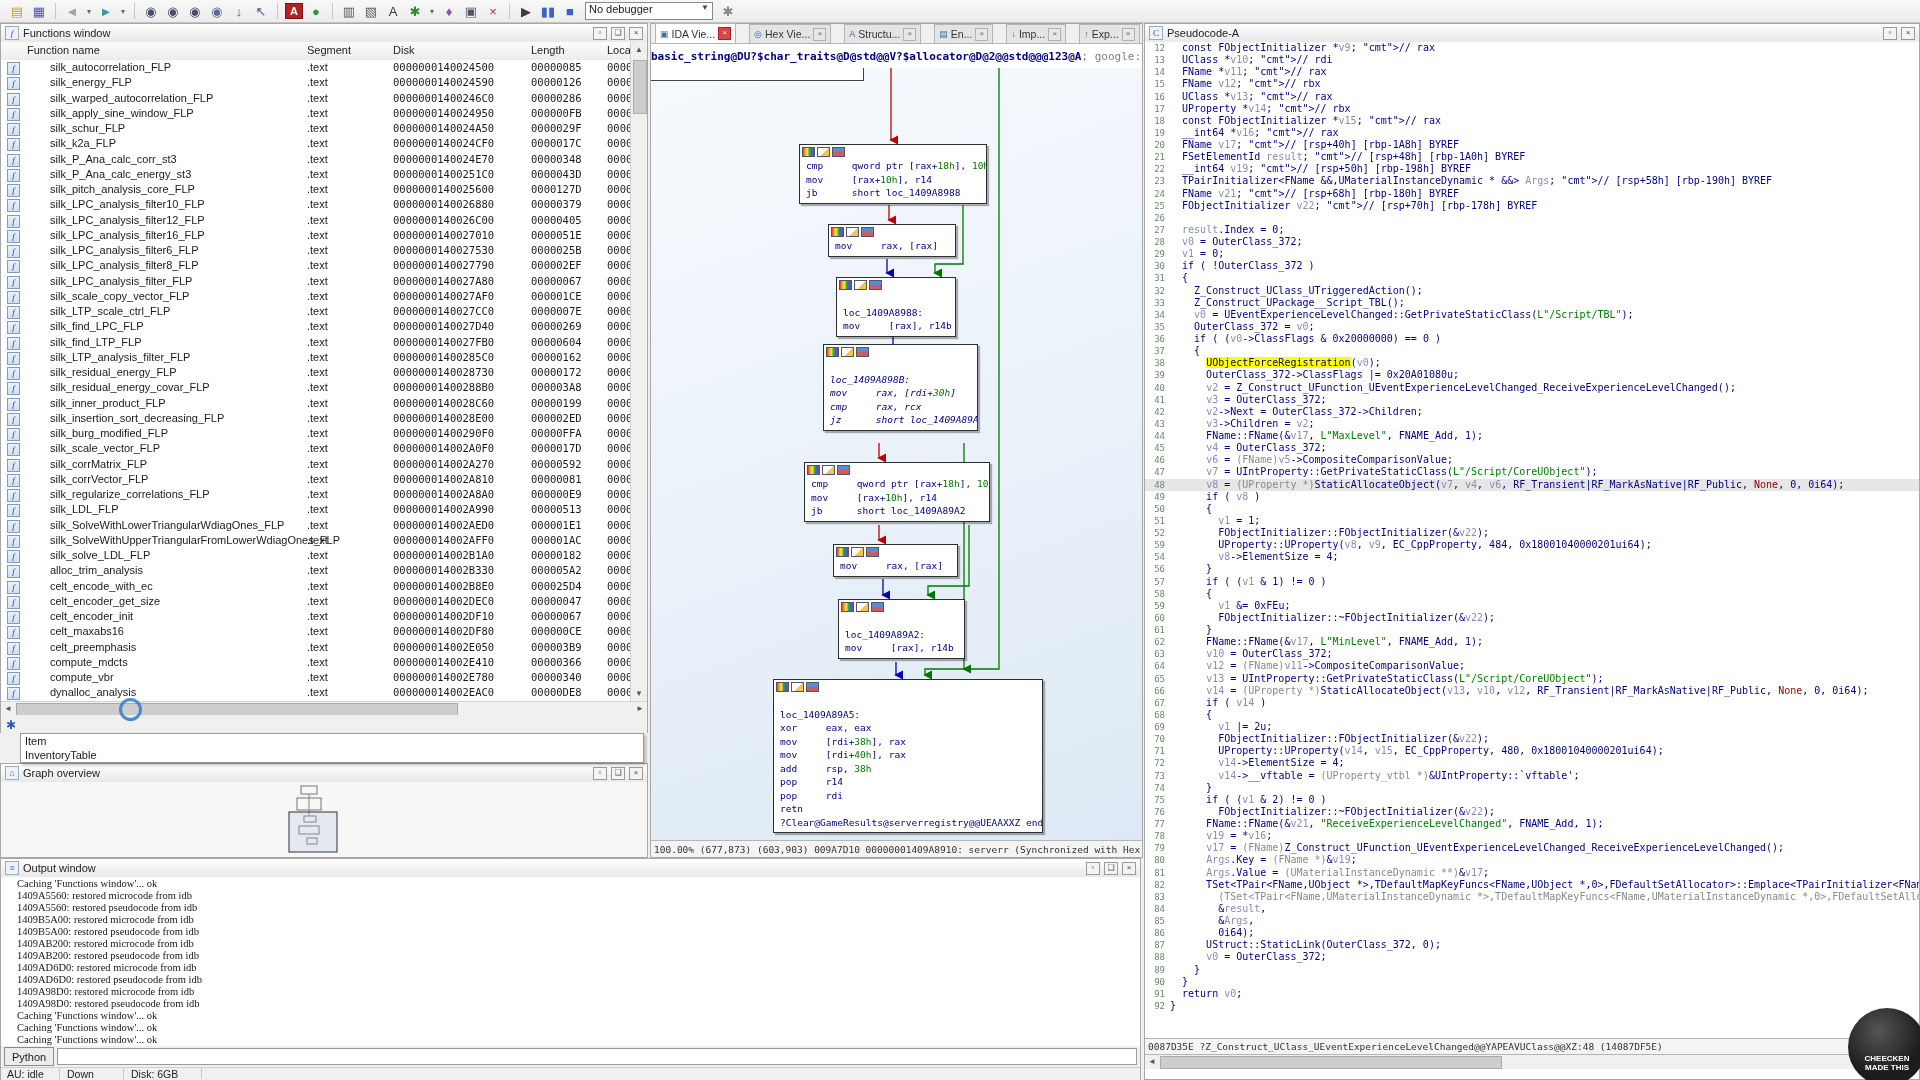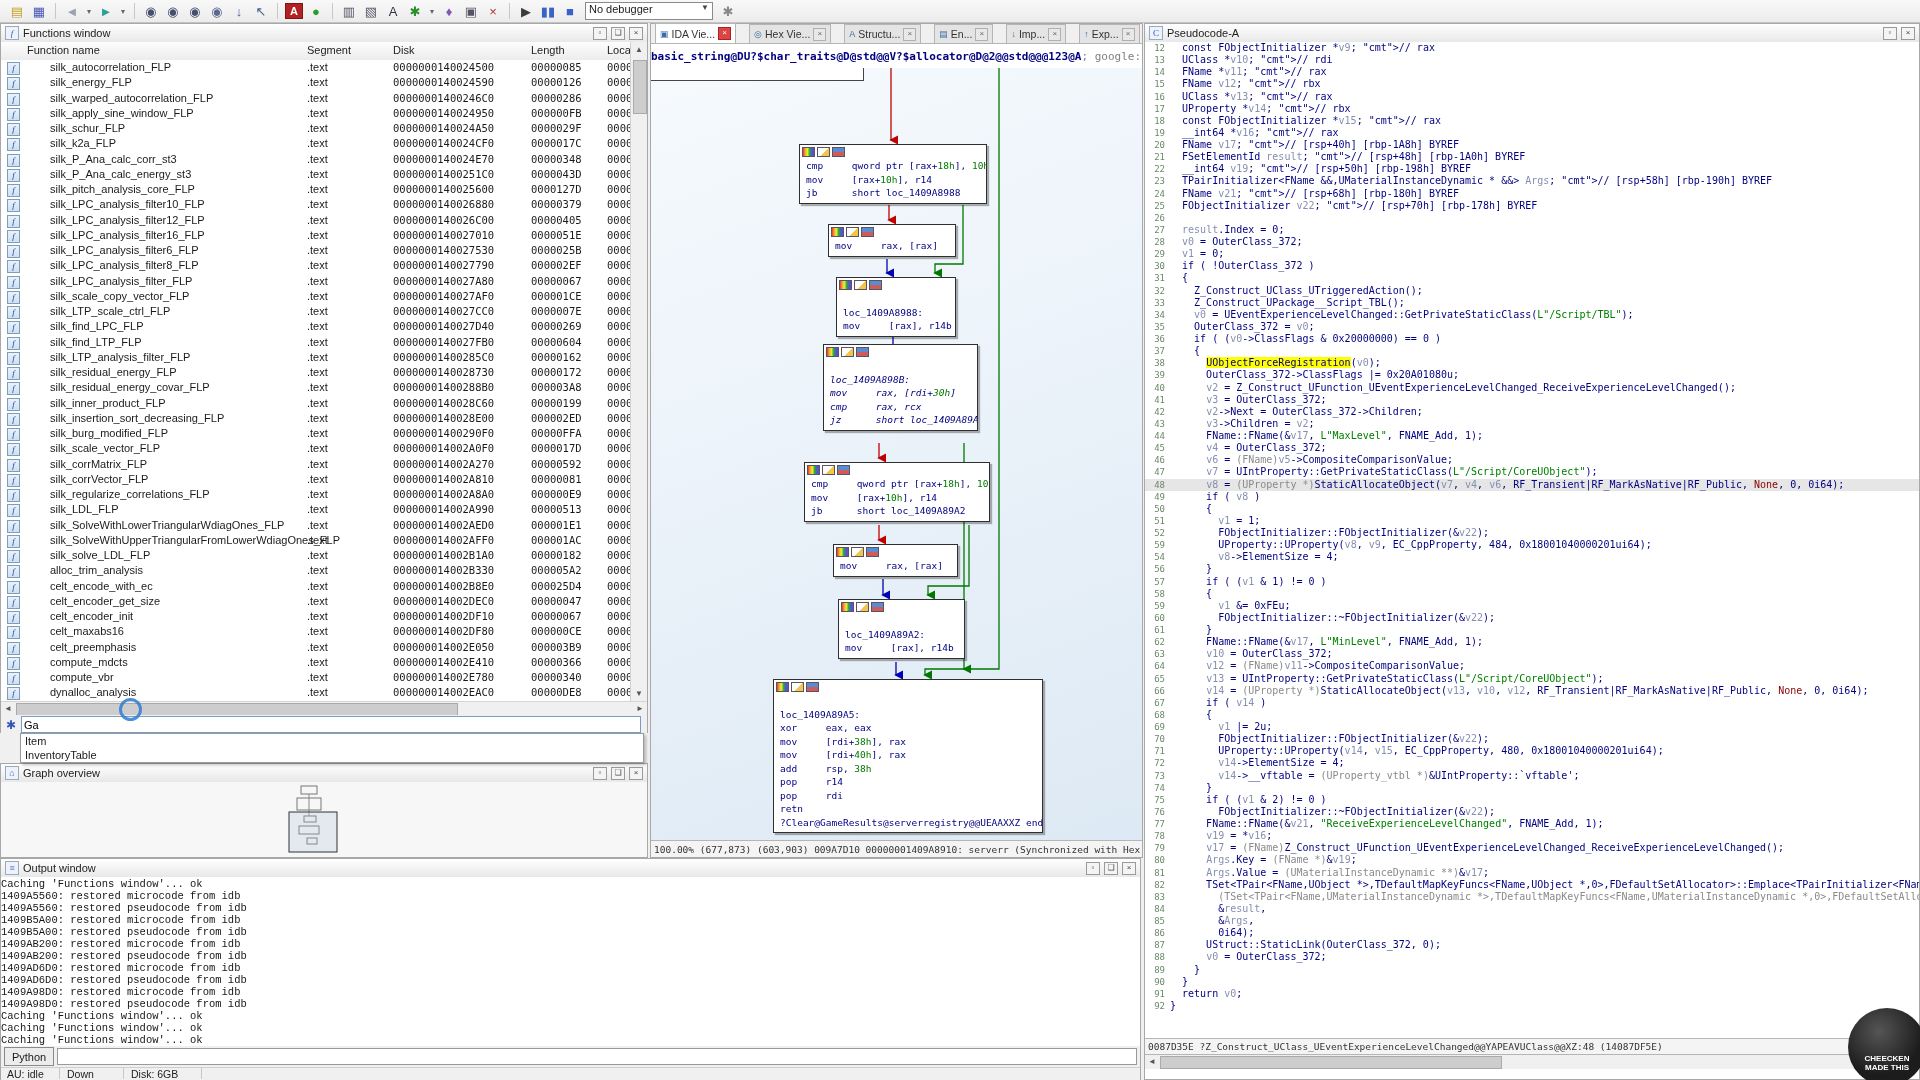--- a/index.html
+++ b/index.html
@@ -55,21 +55,21 @@
   .dd-item{height:14px;font-size:11px;padding:0 4px;line-height:14px;}
   
   #click-ring{position:absolute;left:119px;top:698px;width:17px;height:17px;border:3px solid #2f7bd6;
               border-radius:50%;z-index:60;opacity:.85;}
   
   #overview-panel{left:0;top:763px;width:648px;height:95px;background:#fafafa;}
   #overview-canvas{position:absolute;left:0;top:18px;width:100%;height:75px;background:#f7f7f7;}
   
   #output-panel{left:0;top:858px;width:1141px;height:222px;}
   #output-body{position:absolute;left:0;top:18px;width:100%;height:169px;background:#fff;overflow:hidden;
-               font-family:Liberation Mono, monospace;font-size:10.5px;line-height:12px;color:#161616;padding:1px 0;box-sizing:border-box;}
+               font-family:Liberation Serif, serif;font-size:10.5px;line-height:12px;color:#161616;padding:1px 16px;box-sizing:border-box;}
   #python-row{position:absolute;left:0;top:187px;width:100%;height:21px;background:#f0f0f0;display:flex;align-items:center;}
   #python-btn{width:48px;height:17px;border:1px solid #8a8a8a;background:#ececec;font-size:11px;
               display:flex;align-items:center;justify-content:center;margin-left:3px;}
   #python-input{flex:1;height:15px;border:1px solid #9a9a9a;background:#fff;margin:0 3px;}
   #status-row{position:absolute;left:0;top:208px;width:100%;height:14px;background:#f0f0f0;border-top:1px solid #cfcfcf;
               font-size:10.5px;color:#222;}
   #status-row span{position:absolute;top:0px;}
   .st-sep{position:absolute;top:1px;width:1px;height:11px;background:#c8c8c8;}
   
   #graph-panel{left:650px;top:23px;width:493px;height:835px;background:#f0f0f0;border:1px solid #a8a8a8;}
@@ -530,21 +530,20 @@
       <div id="fn-vthumb"></div>
       <span class="arr" style="bottom:0">▼</span>
     </div>
     <div id="fn-hscroll">
       <span class="h-arr" style="left:0">◄</span>
       <div id="fn-hthumb"></div>
       <span class="h-arr" style="right:0">►</span>
     </div>
     <div id="fn-filter">
       <span id="filter-icon">✱</span>
-      <input id="filter-input" value="Ga" style="">
     </div>
   </div>
 
   <div id="fn-dropdown">
       <div class="dd-item">Item</div>
       <div class="dd-item">InventoryTable</div>
     </div>
 
   <div id="click-ring"></div>
 

